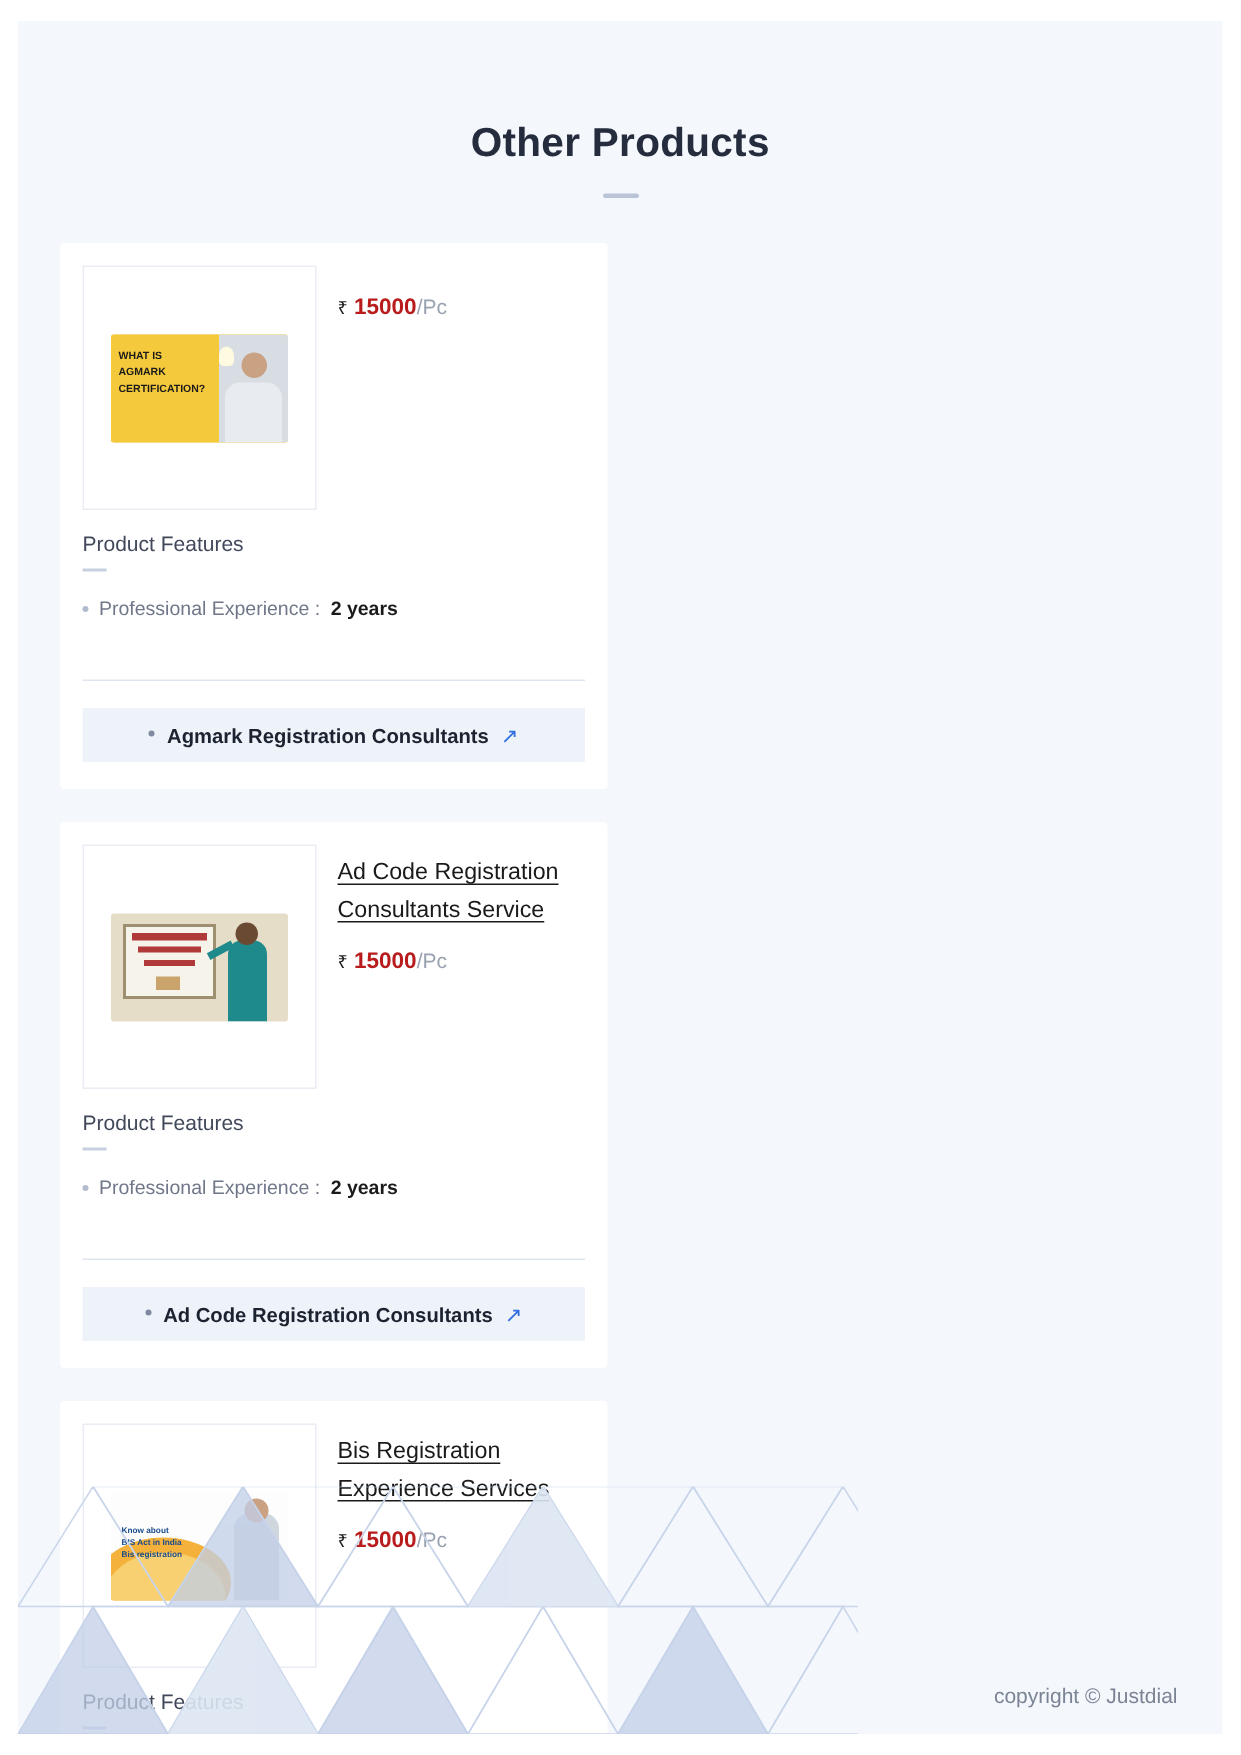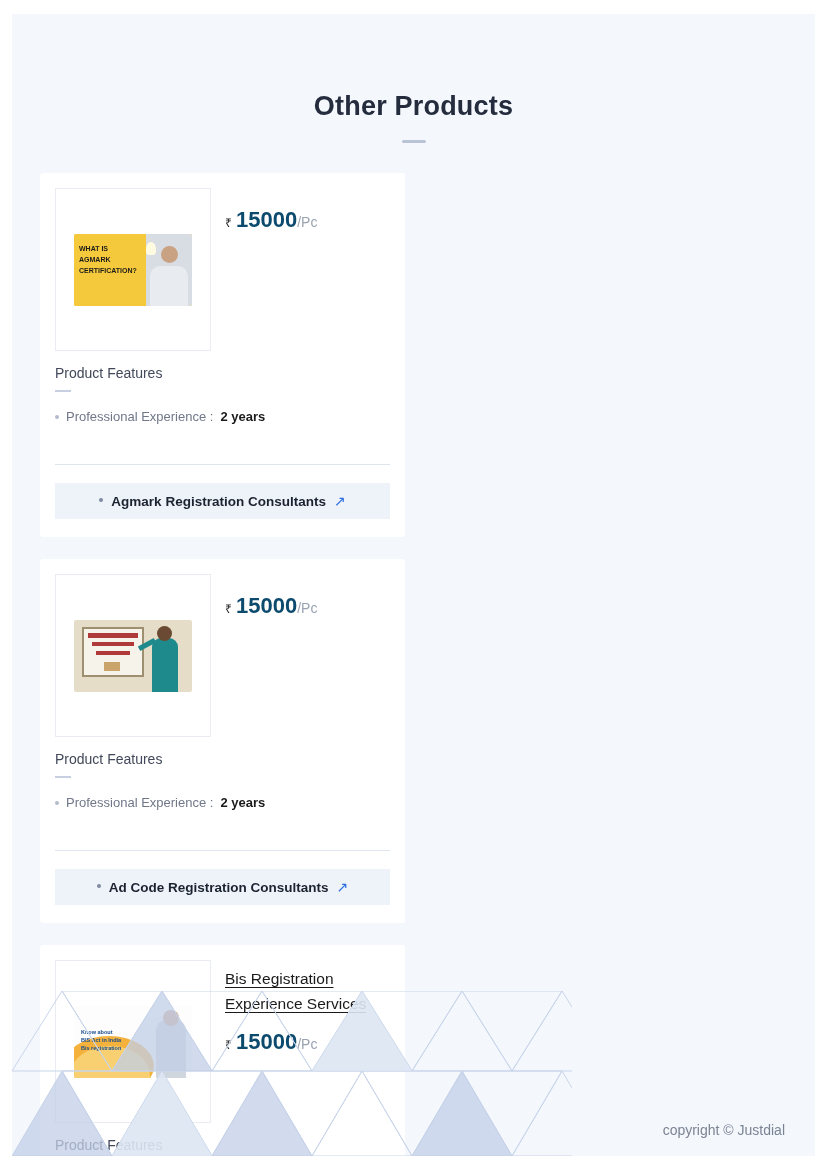--- a/index.html
+++ b/index.html
@@ -14,21 +14,21 @@
   .page {
     position: absolute;
     left: 12px;
     top: 14px;
     width: 803px;
     height: 1142px;
     background: #f4f7fc;
     overflow: hidden;
   }
   .page-title {
-    margin: 11px;
+    margin: 0;
     padding-top: 66px;
     text-align: center;
     font-size: 27px;
     font-weight: bold;
     color: #242c3d;
     letter-spacing: 0.2px;
   }
   .title-underline {
     width: 24px;
     height: 3px;
@@ -81,21 +81,21 @@
     display: block;
     max-width: 180px;
     cursor: pointer;
   }
   .price-row {
     margin-top: 13px;
     font-size: 15px;
     color: #8a93a3;
   }
   .rupee { font-size: 12px; color: #1a1a1a; }
-  .price-val { font-size: 22px; font-weight: bold; color: #0c4a6e; }
+  .price-val { font-size: 15px; font-weight: bold; color: #b91c1c; }
   .unit { color: #9aa3b2; font-size: 14px; }
   .features-label {
     margin-top: 14px;
     font-size: 14px;
     color: #41485a;
   }
   .features-underline {
     width: 16px;
     height: 2px;
     background: #c7d0e0;
@@ -240,20 +240,21 @@
             <div class="bl"></div>
               <div class="bl2"></div>
               <div class="bl3"></div>
               <div class="bl4"></div>
             <div class="man"></div>
               <div class="mhead"></div>
               <div class="arm"></div>
           </div>
         </div>
         <div class="info">
+          <a class="prod-name">Ad Code Registration Consultants Service</a>
           <div class="price-row">
             <span class="rupee">₹</span>
             <span class="price-val">15000</span><span class="unit">/Pc</span>
           </div>
         </div>
       </div>
       <div class="features-label">Product Features</div>
       <div class="features-underline"></div>
       <div class="feature-row">
         <span class="bullet"></span>

